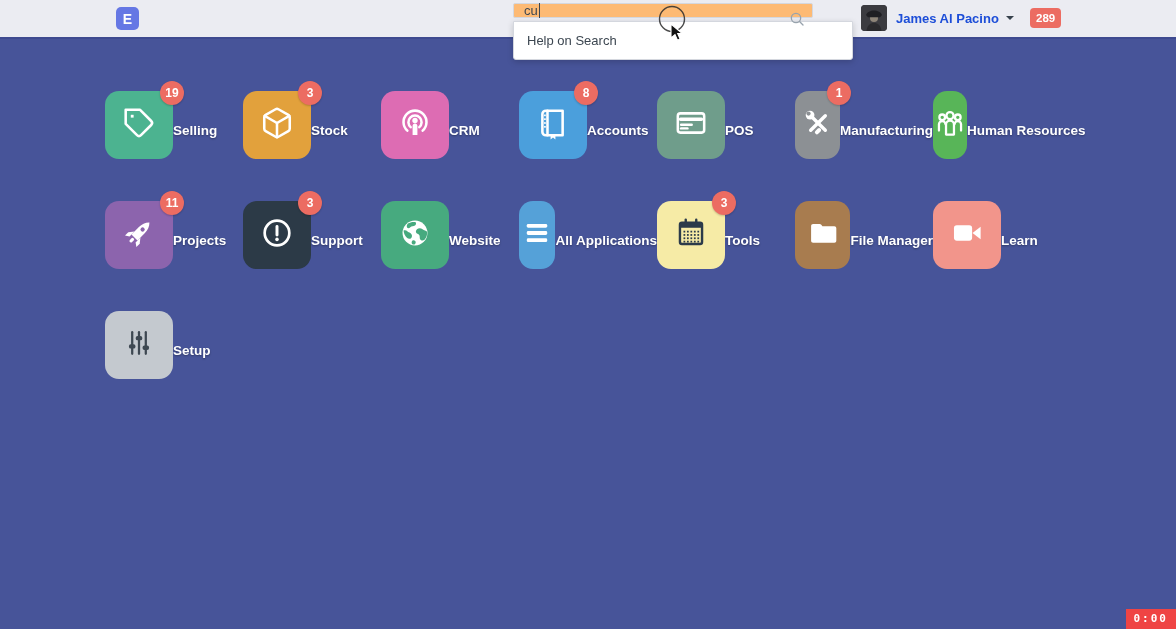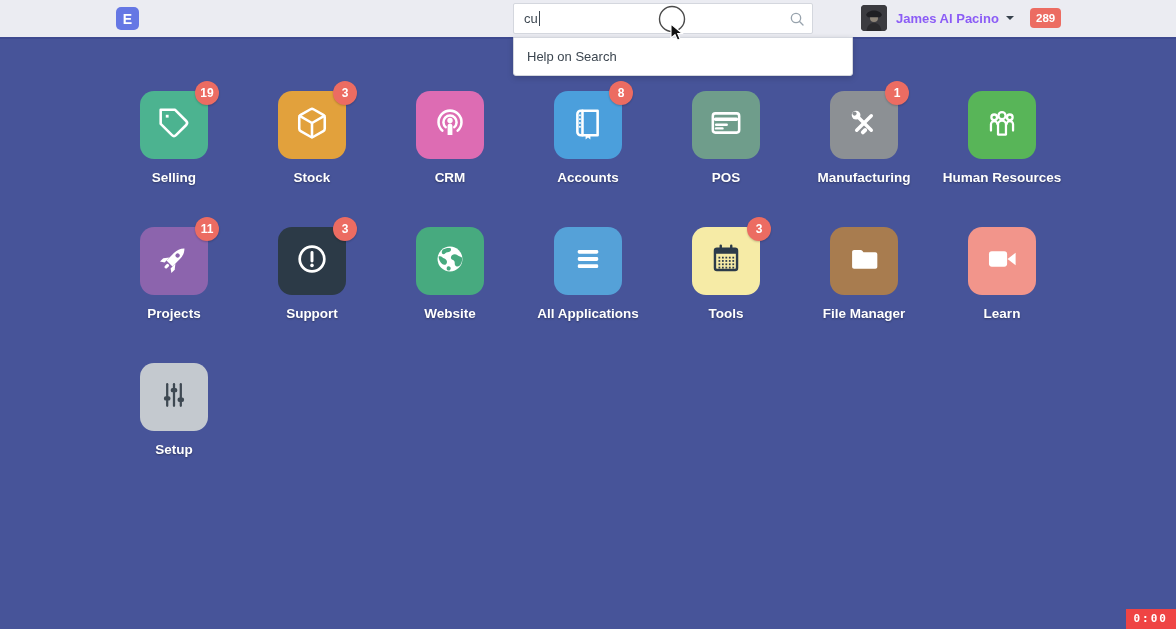--- a/index.html
+++ b/index.html
@@ -22,22 +22,22 @@
     position:absolute; left:116px; top:7px;
     width:23px; height:23px; border-radius:5px;
     background:#6577e4; color:#fff;
     font-size:14px; font-weight:bold;
     display:flex; align-items:center; justify-content:center;
     cursor:pointer;
   }
   .search-wrap { position:absolute; left:513px; top:3px; width:300px; }
   .search-input {
     position:relative;
-    width:300px; height:31px;
-    background:#ffffff;
+    width:300px; height:15px;
+    background:#fdba74;
     border:1px solid #d4d7de;
     border-radius:2px;
     display:flex; align-items:center;
     padding:0 28px 0 10px;
     font-size:13px; color:#3e4852;
   }
   .text-caret { display:inline-block; width:1px; height:15px; background:#3e4852; margin-left:1px; }
   .search-icon { position:absolute; right:7px; top:7px; width:16px; height:16px; }
   .search-dropdown {
     margin-top:3px;
@@ -57,21 +57,21 @@
     position:absolute; left:861px; top:5px;
     display:flex; align-items:center;
     cursor:pointer;
   }
   .avatar {
     width:26px; height:26px; border-radius:4px; overflow:hidden;
     background:#3b3b40; flex:0 0 auto;
   }
   .user-name {
     margin-left:9px;
-    font-size:13px; font-weight:600; color:#8b5cf6;
+    font-size:13px; font-weight:600; color:#1d4ed8;
   }
   .chevron-down {
     margin-left:7px;
     width:0; height:0;
     border-left:4px solid transparent;
     border-right:4px solid transparent;
     border-top:4px solid #36414c;
   }
   .notif-badge {
     position:absolute; left:1030px; top:8px;
@@ -86,21 +86,21 @@
 
   
   .app-grid {
     position:absolute; top:91px; left:105px;
     width:966px;
     display:flex; flex-wrap:wrap;
   }
   .app-tile {
     width:138px;
     margin-bottom:42px;
-    display:flex; flex-direction:column; align-items:center;
+    display:flex; flex-direction:row; align-items:center;
     cursor:pointer;
   }
   .tile-icon-box {
     position:relative;
     width:68px; height:68px;
     border-radius:14px;
     display:flex; align-items:center; justify-content:center;
   }
   .tile-badge {
     position:absolute; top:-10px; right:-11px;

